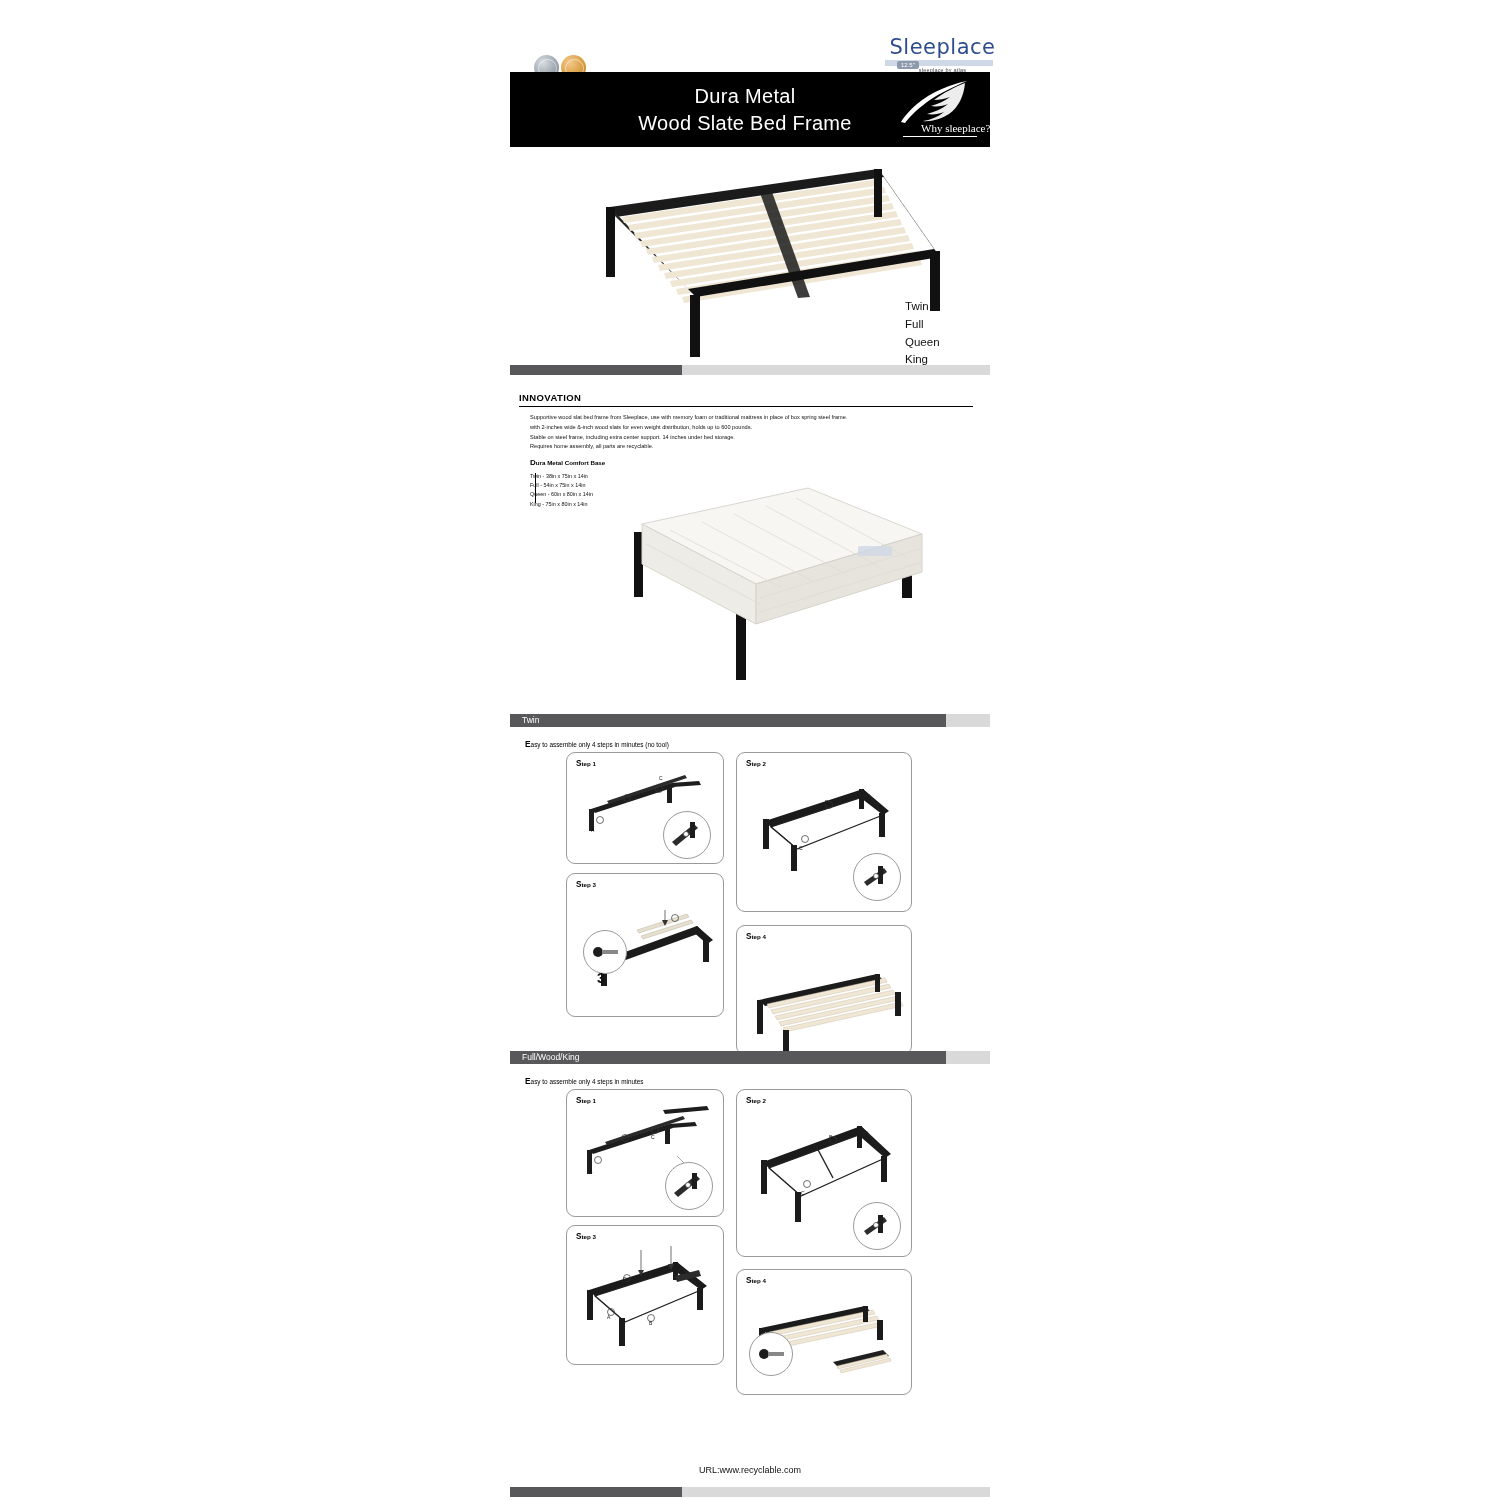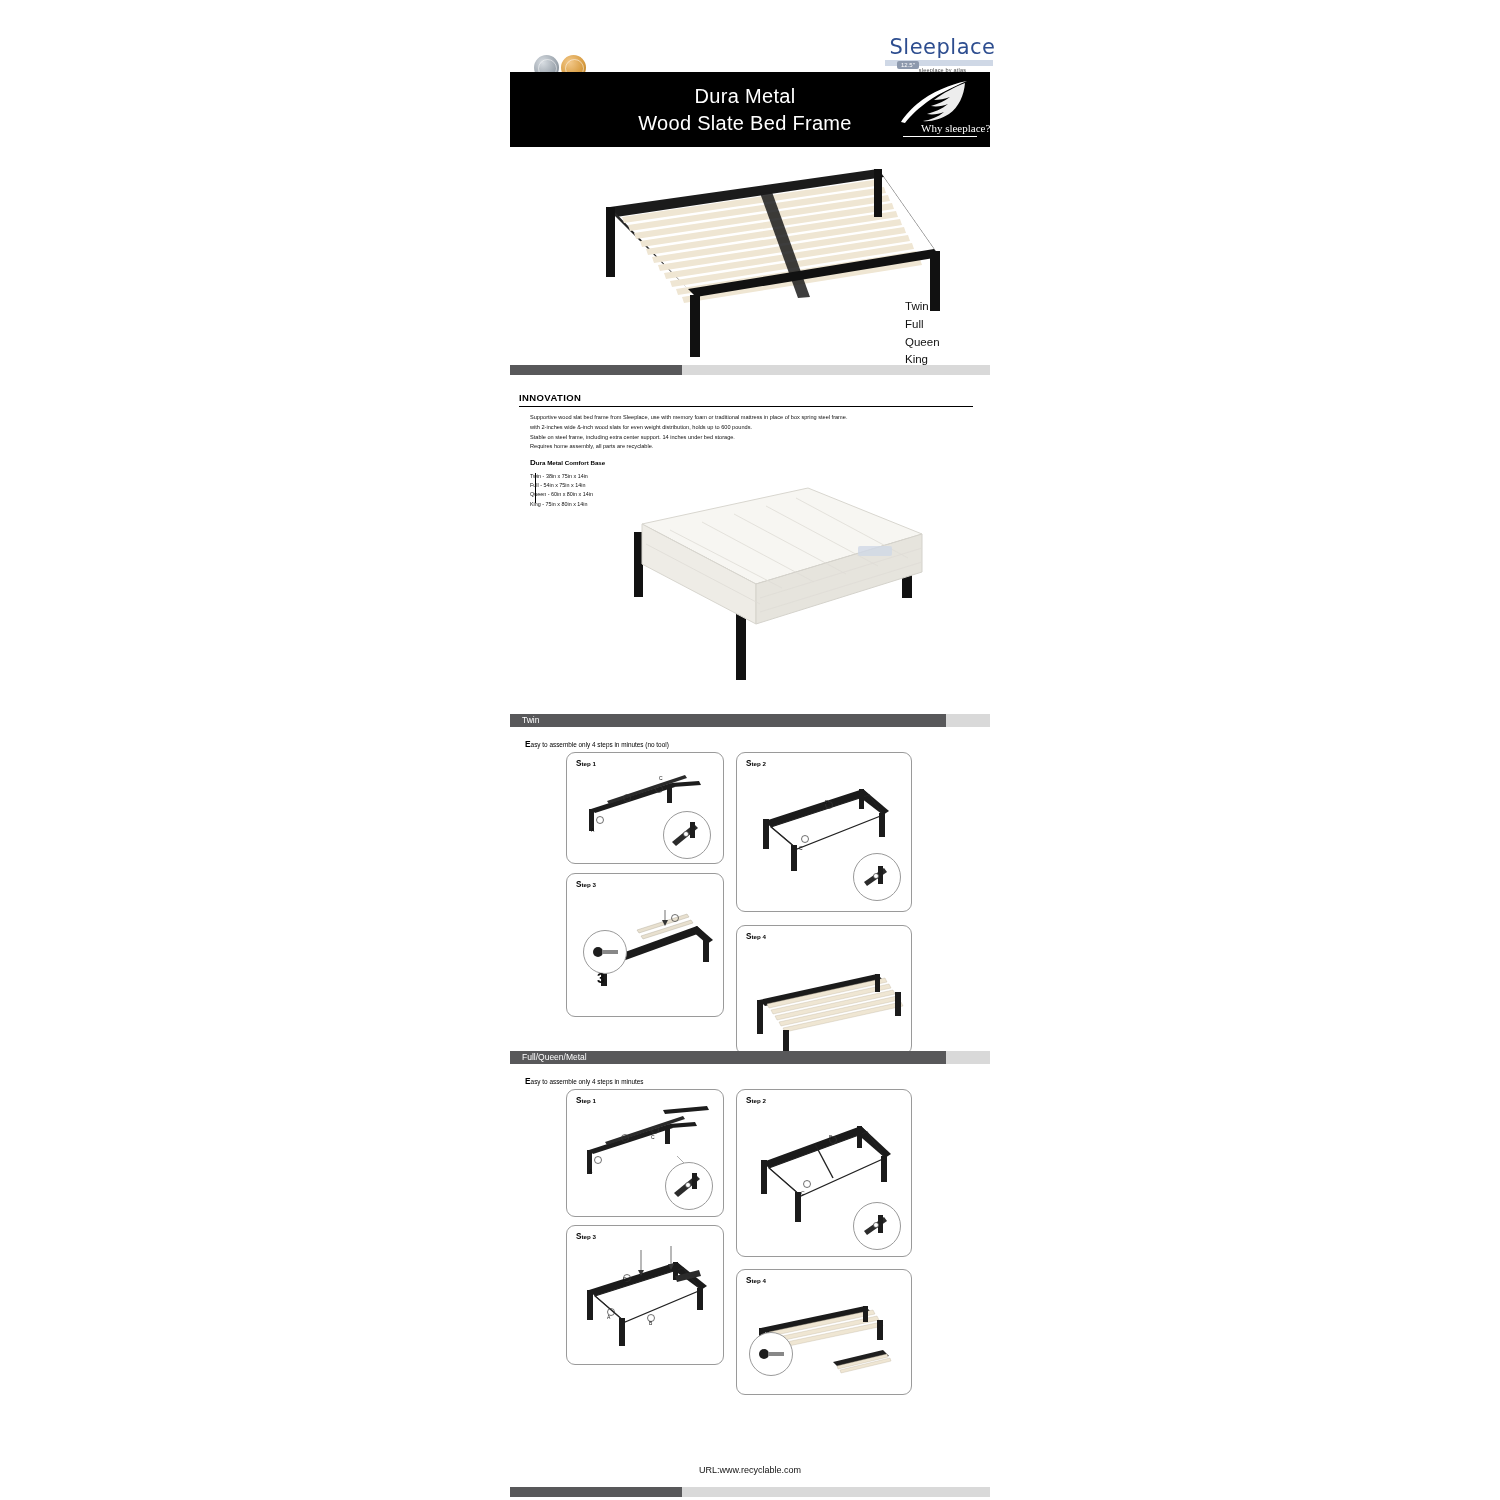--- a/index.html
+++ b/index.html
@@ -517,21 +517,21 @@
         <polygon points="46,82 164,56 166,60 48,86"></polygon>
       </g>
       <rect x="20" y="54" width="6" height="34" fill="#1b1b1b"></rect>
       <rect x="46" y="84" width="6" height="26" fill="#1b1b1b"></rect>
       <rect x="158" y="46" width="6" height="24" fill="#1b1b1b"></rect>
       <rect x="138" y="28" width="5" height="18" fill="#1b1b1b"></rect>
     </svg>
   </div>
 
   <div class="section-bar" style="left:510px; top:1034px; width:436px;">
-    <span>Full/Queen/Metal</span>
+    <span>Full/Wood/King</span>
   </div>
   <div class="section-bar-tail" style="left:946px; top:1034px; width:44px;"></div>
 
   <div class="assemble-note" style="left:525px; top:1059px;">
     <span class="cap">E</span><span>asy to assemble only 4 steps in minutes</span>
   </div>
 
   <div class="panel" style="left:566px; top:1072px; width:158px; height:128px;">
     <div class="step-label">
       <span class="cap">S</span><span>tep 1</span>

